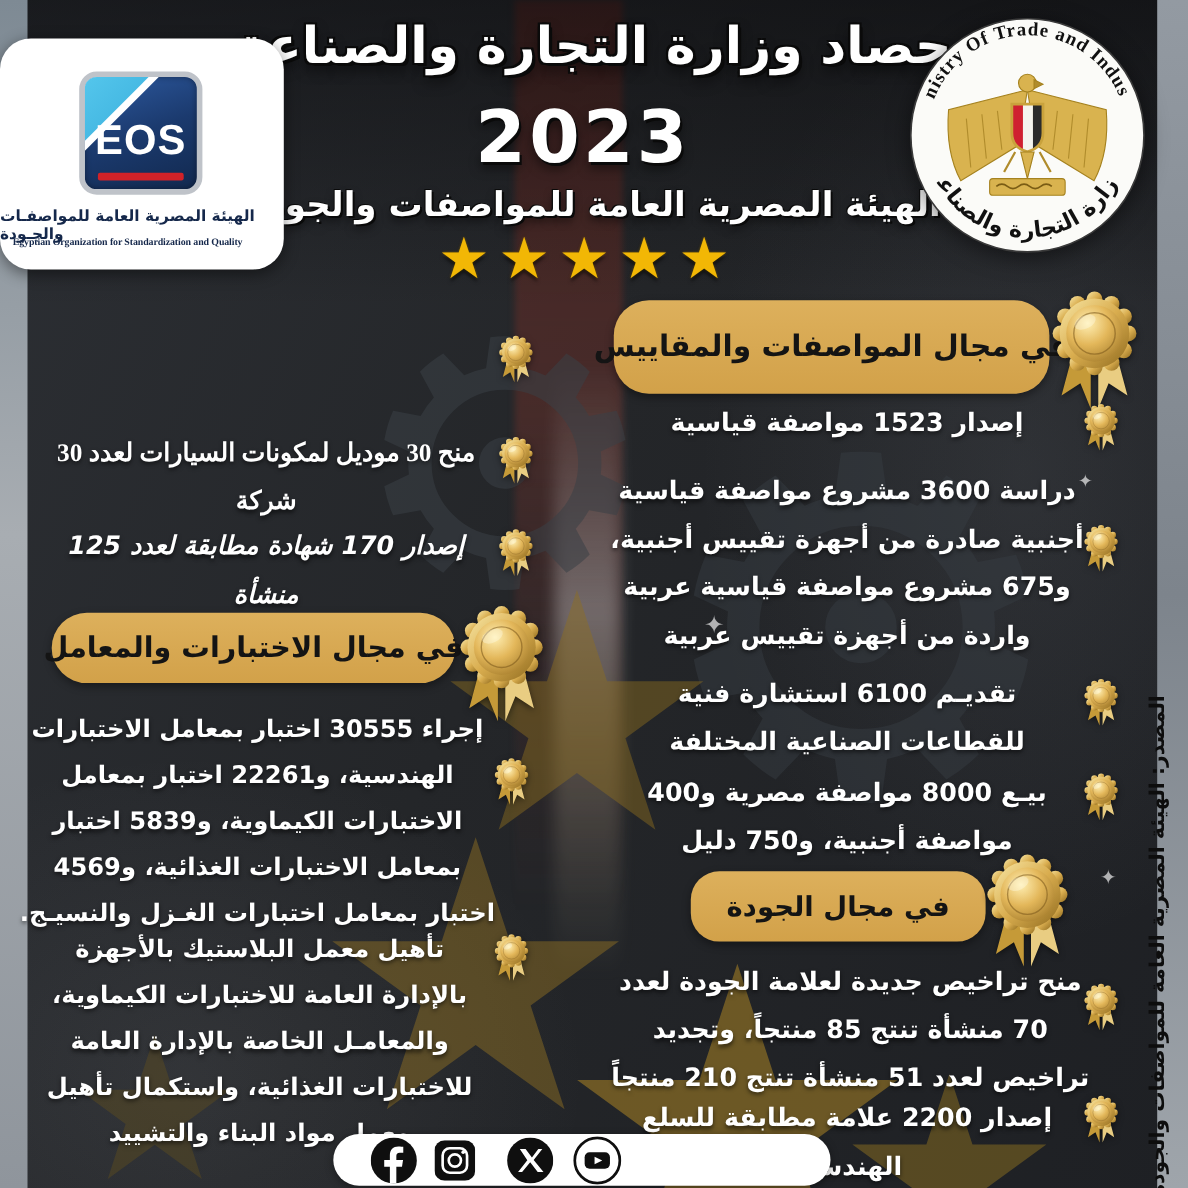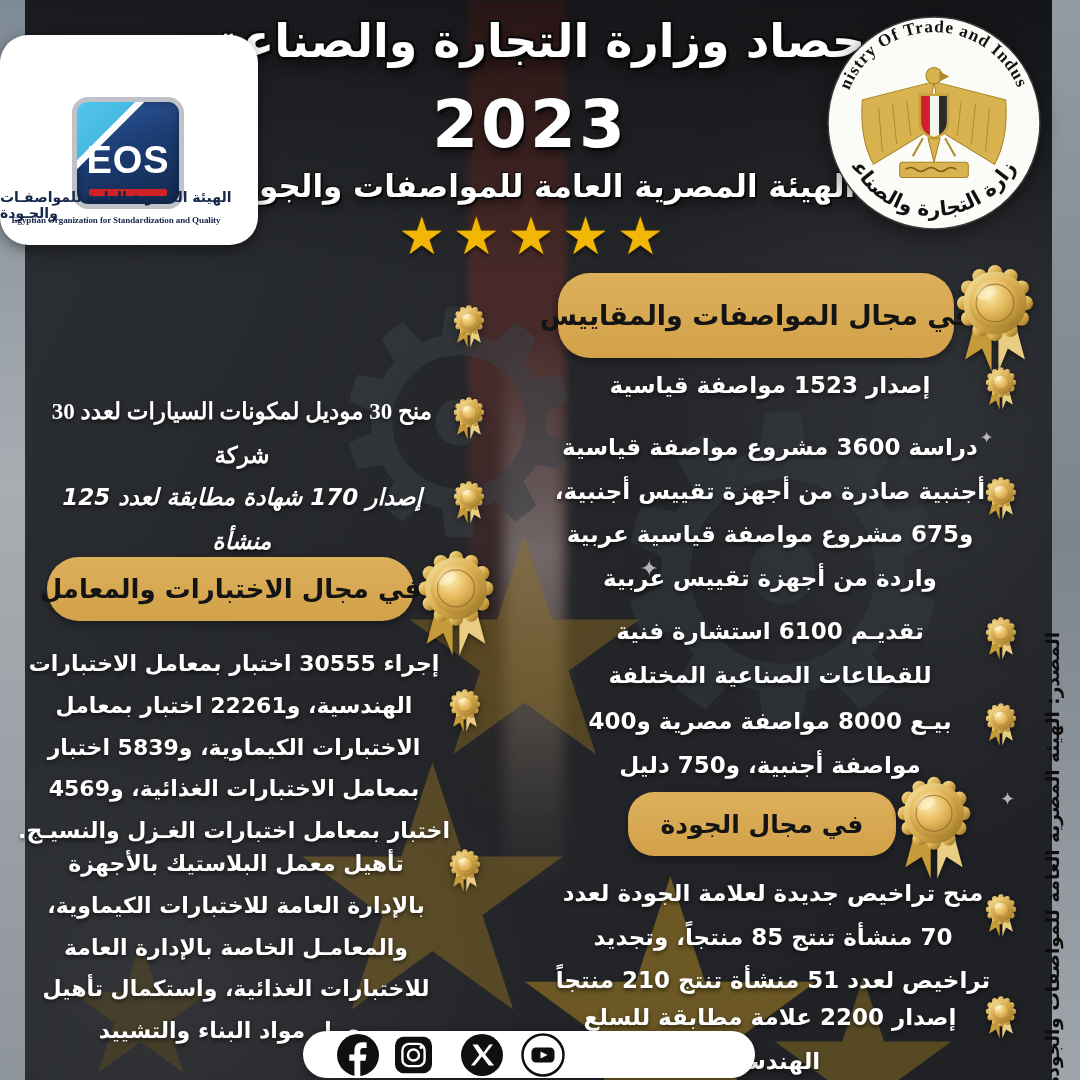--- a/index.html
+++ b/index.html
@@ -42,21 +42,21 @@
   .subtitle{left:0;top:168px;width:1080px;text-align:center;direction:rtl;color:#fff;font-size:31px;font-weight:900;
     text-shadow:2px 2px 0 #0a0a0a,-1px -1px 0 #0a0a0a,0 5px 8px rgba(0,0,0,.5);}
   .stars-row{left:0;top:206px;width:1070px;text-align:center;font-size:52px;letter-spacing:8px;color:#f2b705;
     text-shadow:0 3px 3px rgba(0,0,0,.5), 0 0 2px #8a6400;}
   
   .eos-card{left:0;top:35px;width:258px;height:210px;background:#fff;border-radius:28px;
     box-shadow:0 4px 14px rgba(0,0,0,.45);}
   .eos-logo{position:absolute;left:72px;top:30px;width:112px;height:112px;border-radius:16px;
     border:5px solid #bfc3c9;box-sizing:border-box;overflow:hidden;
     background:linear-gradient(160deg,#2e5aa0 0%,#1b3a6e 50%,#12294f 100%);
-    box-shadow:inset 0 0 6px rgba(0,0,0,.4);margin-top:32px;}
+    box-shadow:inset 0 0 6px rgba(0,0,0,.4);}
   .eos-logo .swoosh-white{position:absolute;inset:0;background:#fff;clip-path:polygon(0 0,66% 0,0 66%);}
   .eos-logo .swoosh-cyan{position:absolute;inset:0;background:linear-gradient(135deg,#54c6ec,#259ccf);clip-path:polygon(0 0,57% 0,0 57%);}
   .eos-logo .eos-word{position:absolute;left:0;right:0;top:36%;text-align:center;color:#fff;
     font-size:38px;font-weight:900;letter-spacing:1px;font-family:"Liberation Sans",sans-serif;}
   .eos-logo .red-bar{position:absolute;left:12%;right:12%;bottom:8px;height:7px;background:#d12228;border-radius:2px;}
   .eos-ar{position:absolute;left:0;top:154px;width:258px;text-align:left;direction:rtl;
     color:#15284b;font-size:14px;font-weight:700;}
   .eos-en{position:absolute;left:0;top:180px;width:232px;text-align:center;color:#15284b;
     font-size:9px;font-weight:700;font-family:Liberation Serif, serif;letter-spacing:-.1px;}
   

